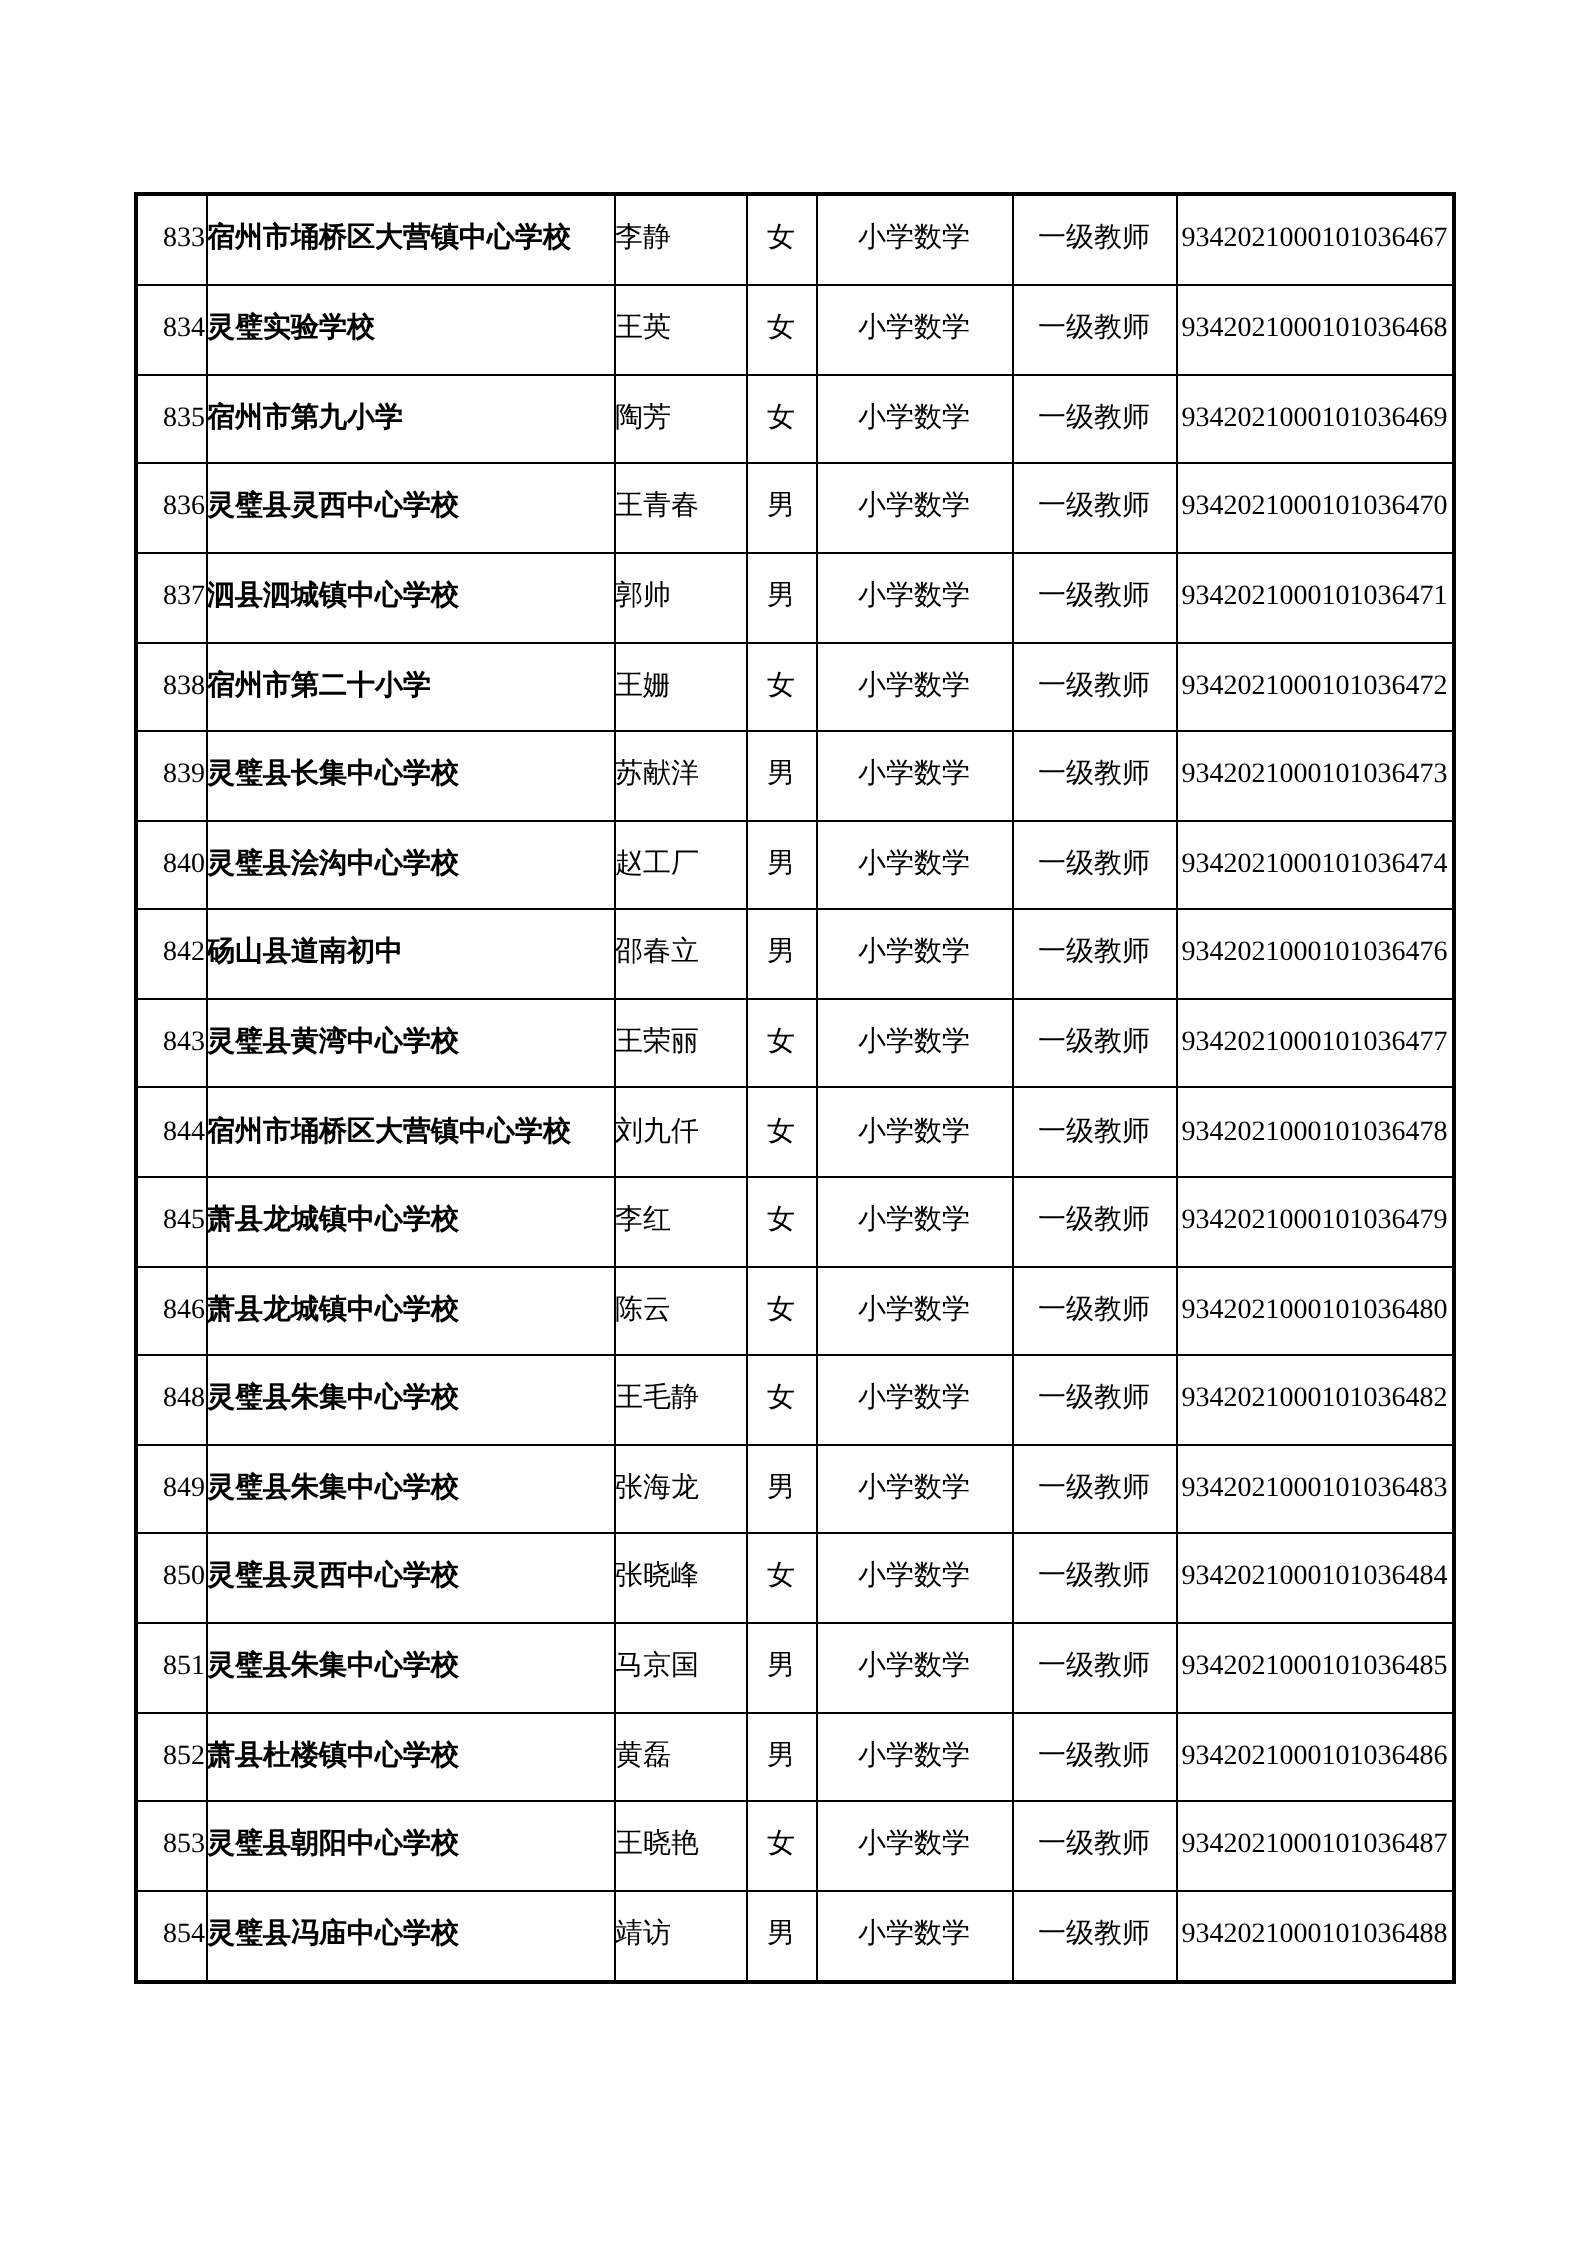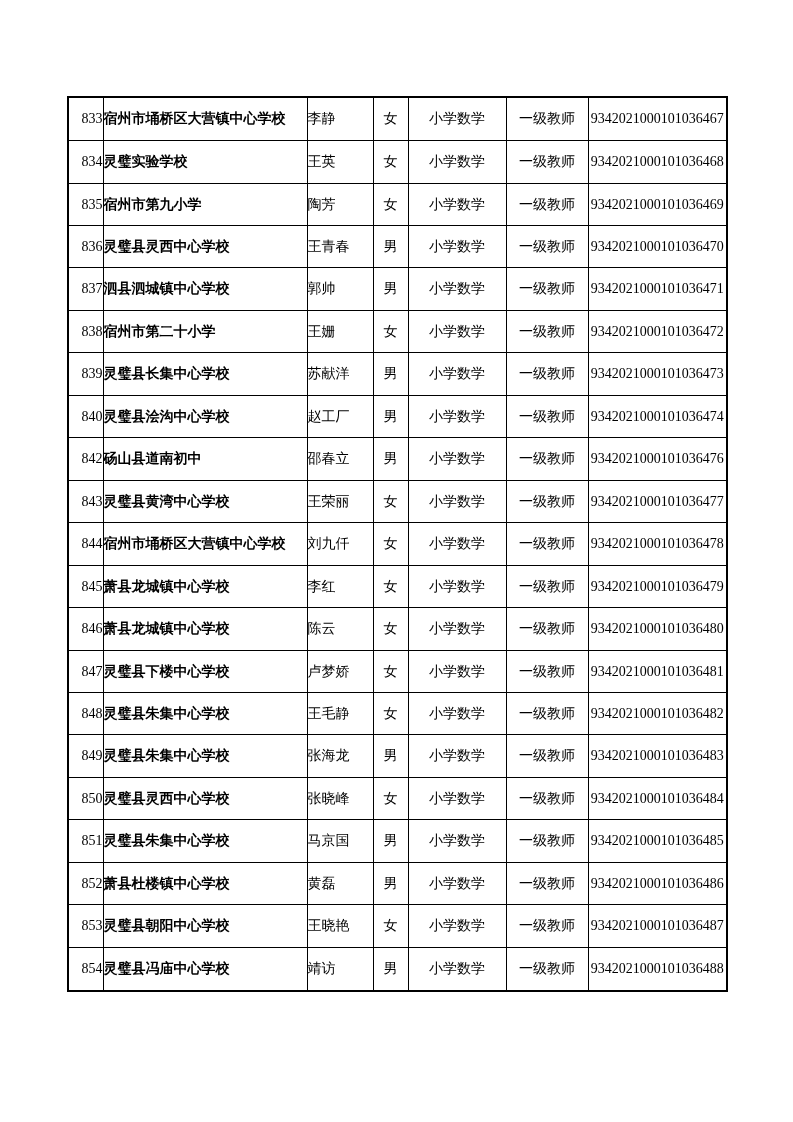--- a/index.html
+++ b/index.html
@@ -182,29 +182,20 @@
   <tr>
     <td class="c-no">846</td>
     <td class="c-school">萧县龙城镇中心学校</td>
     <td class="c-name">陈云</td>
     <td class="c-gender">女</td>
     <td class="c-subject">小学数学</td>
     <td class="c-title">一级教师</td>
     <td class="c-cert">9342021000101036480</td>
   </tr>
 
-  <tr>
-    <td class="c-no">847</td>
-    <td class="c-school">灵璧县下楼中心学校</td>
-    <td class="c-name">卢梦娇</td>
-    <td class="c-gender">女</td>
-    <td class="c-subject">小学数学</td>
-    <td class="c-title">一级教师</td>
-    <td class="c-cert">9342021000101036481</td>
-  </tr>
 
   <tr>
     <td class="c-no">848</td>
     <td class="c-school">灵璧县朱集中心学校</td>
     <td class="c-name">王毛静</td>
     <td class="c-gender">女</td>
     <td class="c-subject">小学数学</td>
     <td class="c-title">一级教师</td>
     <td class="c-cert">9342021000101036482</td>
   </tr>

